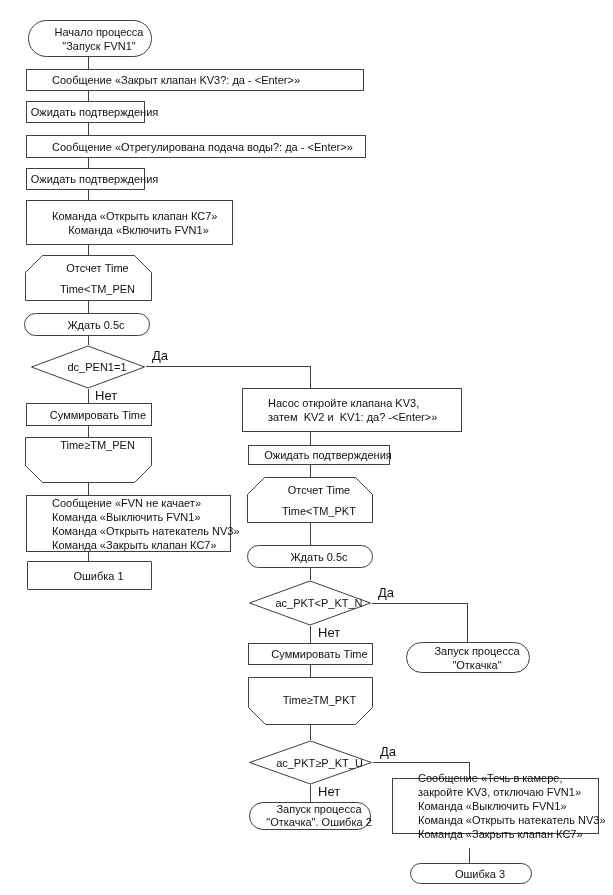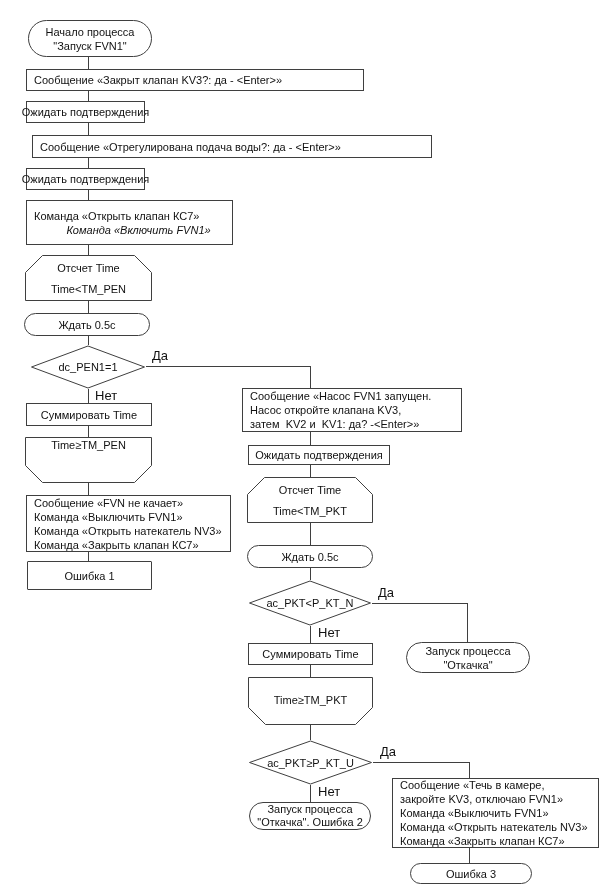--- a/index.html
+++ b/index.html
@@ -1,25 +1,25 @@
 <!DOCTYPE html>
 <html><head>
 <meta charset="utf-8">
 <style>
   html,body{margin:0;padding:0;background:#fff;}
   .canvas{position:relative;width:613px;height:895px;background:#fff;overflow:hidden;
           font-family:"Liberation Sans",sans-serif;color:#111;}
   .node{position:absolute;box-sizing:border-box;display:flex;flex-direction:column;
         justify-content:center;align-items:center;text-align:center;
         font-size:11px;line-height:14px;background:#fff;}
-  .node span{white-space:pre;position:relative;z-index:1;}
+  .node span{white-space:pre;position:relative;z-index:1;margin-left:18px;}
   .proc{border:1px solid #3f3f3f;}
   .term{border:1px solid #3f3f3f;}
   .la{align-items:flex-start;text-align:left;padding-left:7px;padding-right:3px;}
-  .cmd3 span:last-child{align-self:center;margin-left:14px;font-style:italic;}
+  .cmd3 span:last-child{align-self:center;margin-left:14px;}
   .shape{background:transparent;border:none;}
   .shape svg{position:absolute;left:0;top:0;width:100%;height:100%;z-index:0;}
   .loopgap{margin-top:7px;}
   .line{position:absolute;background:#3f3f3f;}
   .elabel{position:absolute;font-size:13px;line-height:12px;background:#fff;padding:0 1px;z-index:2;}
 </style>
 </head>
 <body>
 
 <div class="canvas">
@@ -69,21 +69,21 @@
   </div>
 
   <div class="node proc la" style="left:26px;top:69px;width:338px;height:22px">
     <span>Сообщение «Закрыт клапан KV3?: да - &lt;Enter&gt;»</span>
   </div>
 
   <div class="node proc" style="left:26px;top:101px;width:119px;height:22px">
     <span>Ожидать подтверждения</span>
   </div>
 
-  <div class="node proc la" style="left:32px;top:135px;width:400px;height:23px">
+  <div class="node proc la" style="left:26px;top:135px;width:340px;height:23px">
     <span>Сообщение «Отрегулирована подача воды?: да - &lt;Enter&gt;»</span>
   </div>
 
   <div class="node proc" style="left:26px;top:168px;width:119px;height:22px">
     <span>Ожидать подтверждения</span>
   </div>
 
   <div class="node proc la cmd3" style="left:26px;top:200px;width:207px;height:45px">
     <span>Команда «Открыть клапан КС7»</span>
     <span>Команда «Включить FVN1»</span>
@@ -124,21 +124,20 @@
     <span>Команда «Выключить FVN1»</span>
     <span>Команда «Открыть натекатель NV3»</span>
     <span>Команда «Закрыть клапан КС7»</span>
   </div>
 
   <div class="node term" style="left:27px;top:561px;width:125px;height:29px;border-radius:1px">
     <span>Ошибка 1</span>
   </div>
 
   <div class="node proc la" style="left:242px;top:388px;width:220px;height:44px">
-    <span>Сообщение «Насос FVN1 запущен.</span>
     <span>Насос откройте клапана KV3,</span>
     <span>затем  KV2 и  KV1: да? -&lt;Enter&gt;»</span>
   </div>
 
   <div class="node proc" style="left:248px;top:445px;width:142px;height:20px">
     <span>Ожидать подтверждения</span>
   </div>
 
   <div class="node shape" style="left:247px;top:477px;width:126px;height:46px">
     <svg viewBox="0 0 126 46" preserveAspectRatio="none">
@@ -180,21 +179,21 @@
       <polygon points="62.5,1 123.5,22.5 62.5,44 1.5,22.5" fill="#fff" stroke="#3f3f3f" stroke-width="1"></polygon>
     </svg>
     <span>ac_PKT≥P_KT_U</span>
   </div>
 
   <div class="node term" style="left:249px;top:802px;width:122px;height:28px;border-radius:14px;line-height:13px">
     <span>Запуск процесса</span>
     <span>"Откачка". Ошибка 2</span>
   </div>
 
-  <div class="node proc la" style="left:392px;top:778px;width:207px;height:70px">
+  <div class="node proc la" style="left:392px;top:778px;width:207px;height:56px">
     <span>Сообщение «Течь в камере,</span>
     <span>закройте KV3, отключаю FVN1»</span>
     <span>Команда «Выключить FVN1»</span>
     <span>Команда «Открыть натекатель NV3»</span>
     <span>Команда «Закрыть клапан КС7»</span>
   </div>
 
   <div class="node term" style="left:410px;top:863px;width:122px;height:21px;border-radius:11px">
     <span>Ошибка 3</span>
   </div>

